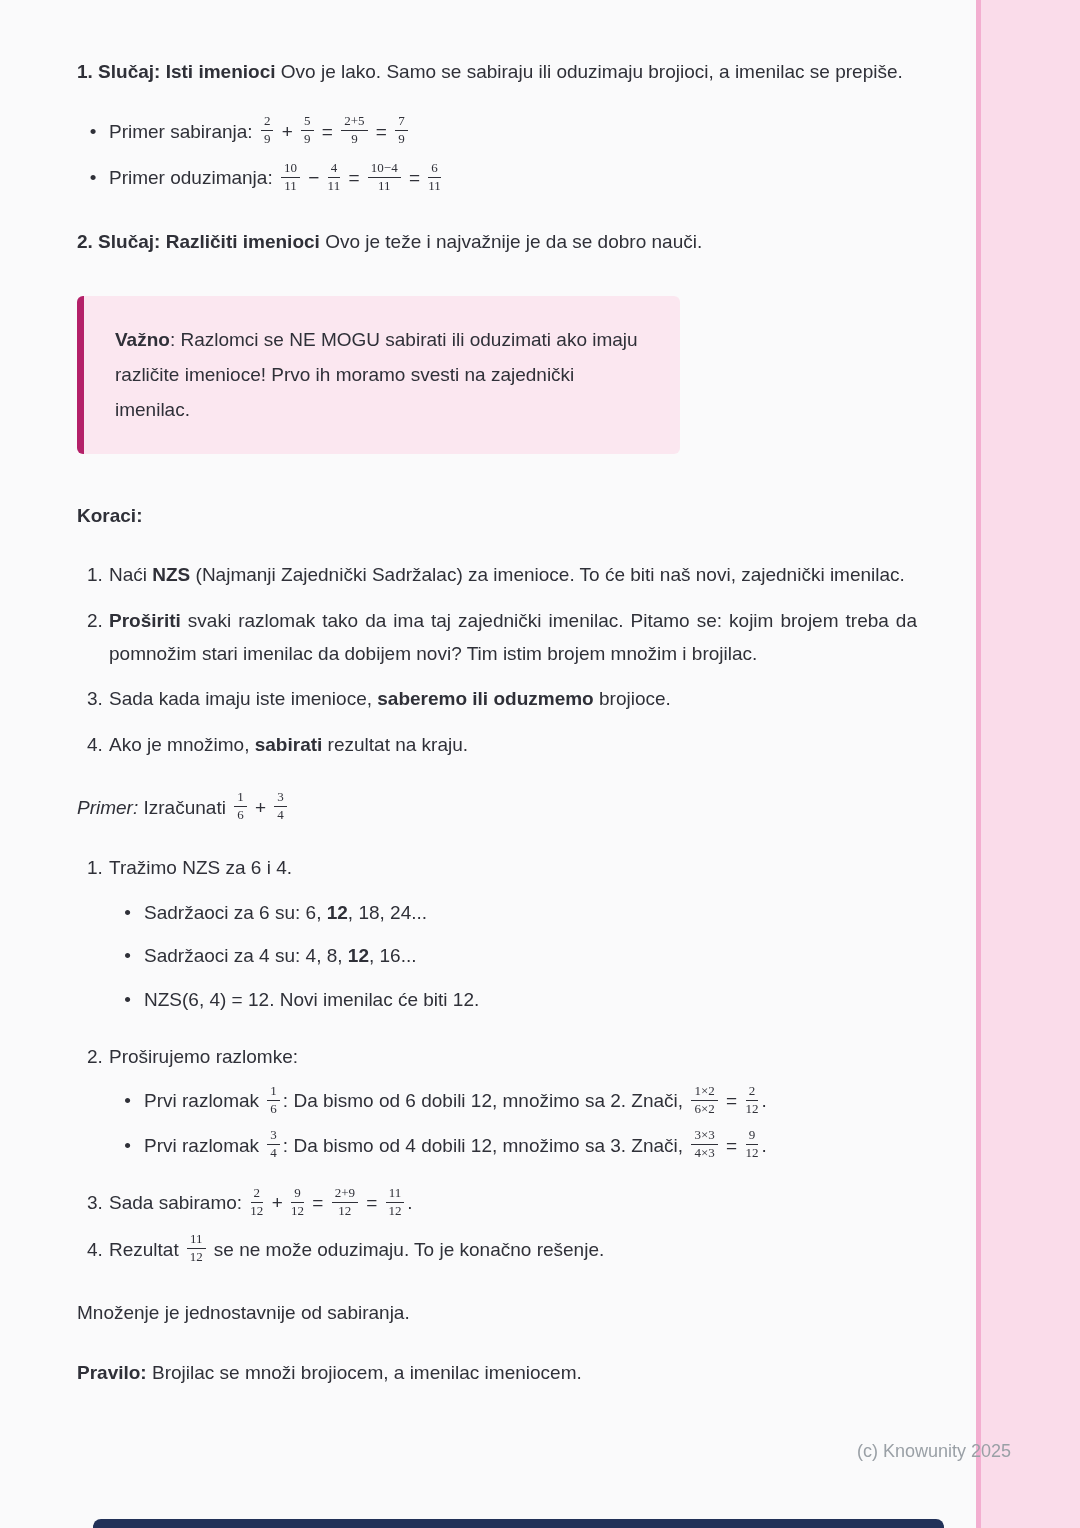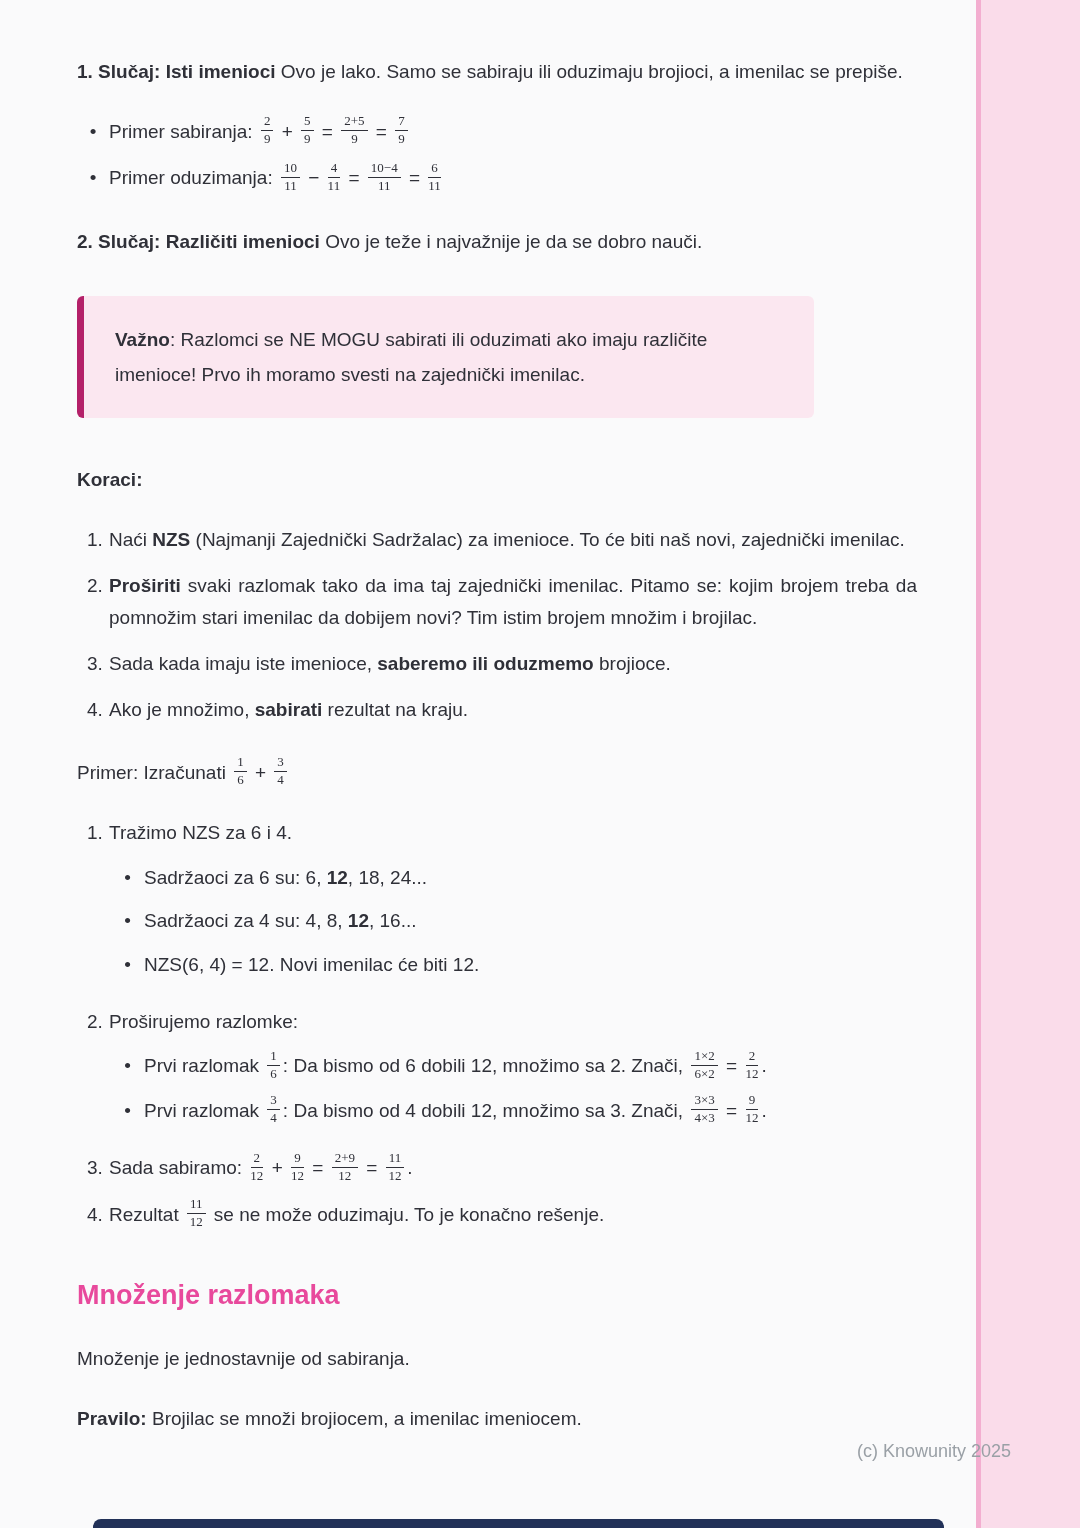--- a/index.html
+++ b/index.html
@@ -15,29 +15,29 @@
 
   
   .edge-stripe { position: absolute; top: 0; right: 0; width: 104px; height: 100%; background: var(--stripe-bg, #fadcea); }
   .edge-line { position: absolute; left: 0; top: 0; width: 5px; height: 100%; background: var(--stripe-line, #f3aed0); }
 
   
   .content { position: absolute; left: 77px; top: 0; width: 840px; padding-top: 56px; font-size: 19px; line-height: 1.72; }
 
   .para { text-align: justify; margin-bottom: 27px; }
   .b { font-weight: 700; }
-  .i { }
+  .i { font-style: italic; }
 
   .h2 { font-size: 27px; font-weight: 700; color: var(--heading-pink, #e8499c); margin: 46px 0 30px; line-height: 1.3; }
 
   .callout {
     background: var(--callout-bg, #fbe7f0);
     border-left: 7px solid var(--callout-border, #b42069);
     border-radius: 6px;
-    width: 737px;
+    width: 603px;
     padding: 26px 30px 26px 31px;
     margin: 38px 0 46px;
   }
   .callout-p { line-height: 1.85; text-align: left; }
 
   .list { margin: 3px 0 30px; }
   .list .li { display: flex; align-items: flex-start; margin-bottom: 13px; }
   .li .marker { flex: none; }
   .ul > .li > .marker { width: 32px; text-align: center; }
   .ol > .li > .marker { width: 32px; padding-left: 10px; }
@@ -220,21 +220,20 @@
             </span><span>.</span></div>
         </div>
         <div class="li">
           <span class="marker">4.</span>
           <div class="li-body"><span>Rezultat </span><span class="frac">
               <span class="num">11</span>
               <span class="den">12</span>
             </span><span> se ne može oduzimaju. To je konačno rešenje.</span></div>
         </div>
       </div>
-      <h2 class="h2">Množenje razlomaka</h2>
       <p class="para"><span>Množenje je jednostavnije od sabiranja.</span></p>
       <p class="para"><span class="b">Pravilo:</span><span> Brojilac se množi brojiocem, a imenilac imeniocem.</span></p>
     </main>
 
   <div class="bottom-bar"></div>
 
   <div class="copyright">(c) Knowunity 2025</div>
 </div>
 
 </body></html>

